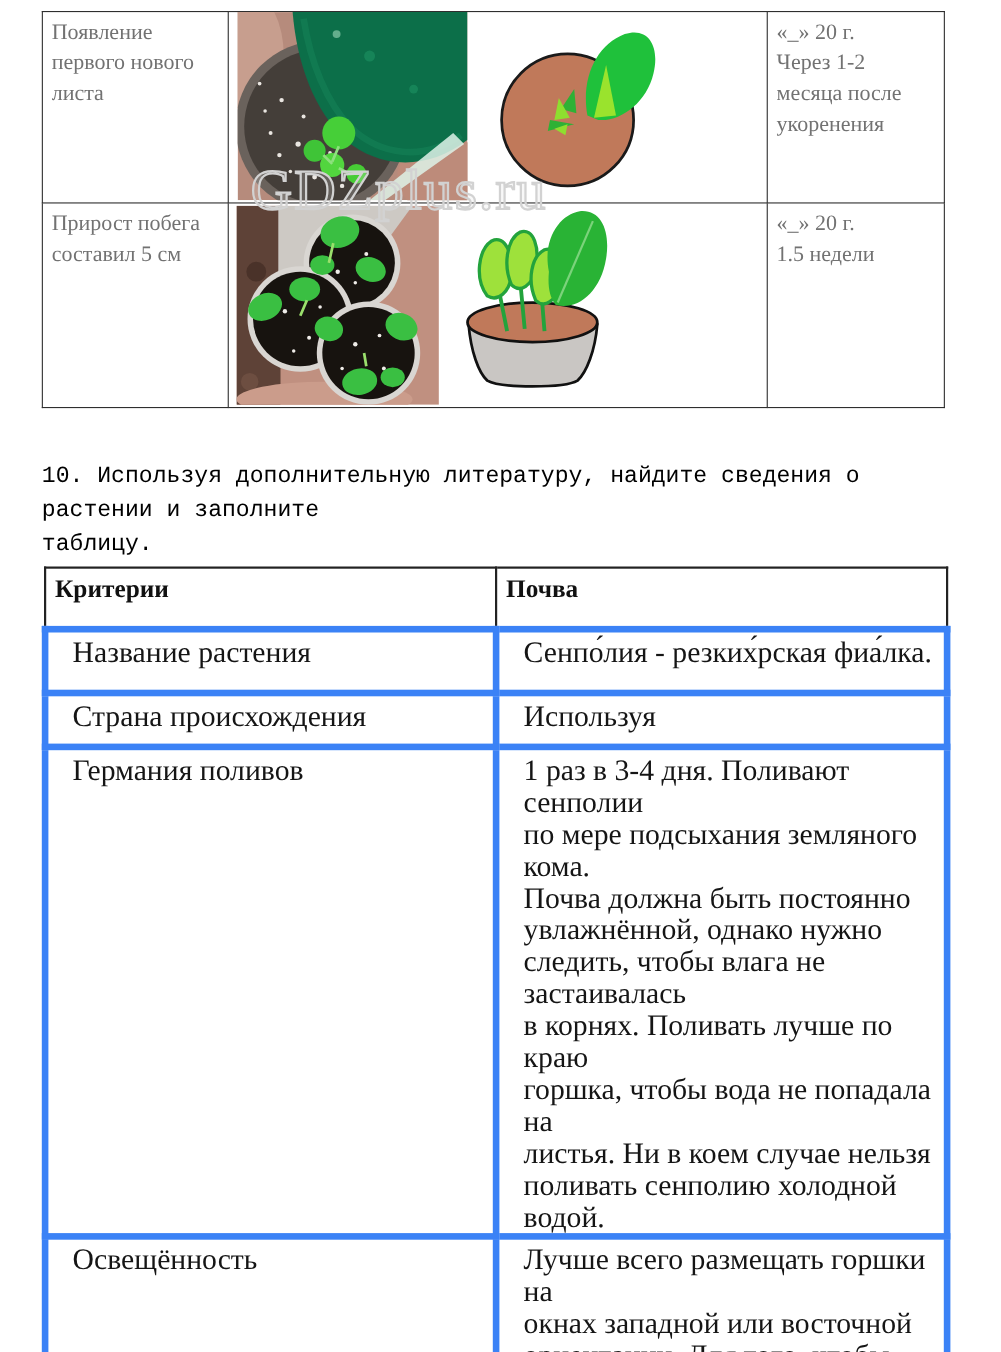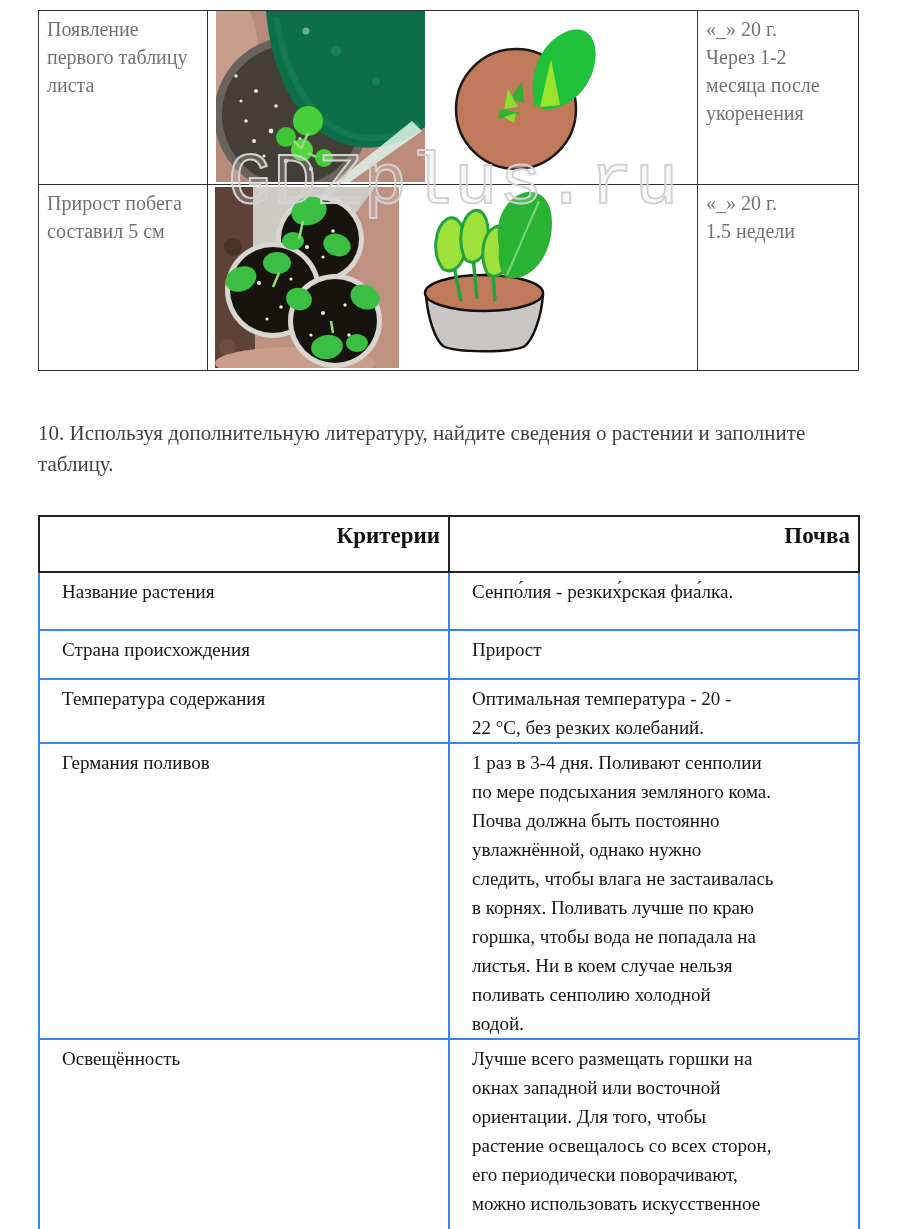--- a/index.html
+++ b/index.html
@@ -9,50 +9,50 @@
   
   table{border-collapse:collapse;}
   .obs-table{position:absolute;left:38px;top:10px;width:820px;table-layout:fixed;}
   .obs-table td{border:1.5px solid #2e2e2e;vertical-align:top;padding:4px 8px;
                 font-size:20px;line-height:28px;color:#727272;white-space:pre-line;}
   .obs-table td.img-cell{padding:0;position:relative;}
   .obs-photo,.obs-draw{position:absolute;}
 
   
   .watermark{position:absolute;left:228px;top:148px;z-index:5;pointer-events:none;
-             font-family:Liberation Mono, monospace;font-size:72px;letter-spacing:2px;
+             font-family:Liberation Serif, serif;font-size:52px;letter-spacing:2px;
              color:rgba(225,225,225,0.22);-webkit-text-stroke:2px #d2d2d2;line-height:1;}
 
   
   .instruction{position:absolute;left:38px;top:418px;width:805px;font-size:21px;
-               line-height:31px;color:#404040;white-space:pre-line;}
+               line-height:31px;color:#000000;white-space:pre-line;font-family:Liberation Mono, monospace;}
 
   
   .info-table{position:absolute;left:38px;top:515px;width:820px;table-layout:fixed;}
   .info-table th{border:2px solid #222222;vertical-align:top;padding:6px 8px 0 8px;
-                 font-size:23px;font-weight:bold;color:#111111;text-align:right;}
-  .info-table td{border:2px solid #3b82f6;vertical-align:top;padding:4px 10px 0 22px;
-                 font-size:19px;line-height:29px;color:#151515;white-space:pre-line;
+                 font-size:23px;font-weight:bold;color:#111111;text-align:left;}
+  .info-table td{border:6px solid #3b82f6;vertical-align:top;padding:4px 10px 0 22px;
+                 font-size:27px;line-height:29px;color:#151515;white-space:pre-line;
                  text-align:left;}
 </style>
 </head>
 <body>
 
 <div class="page">
 
   <table class="obs-table">
     <colgroup>
         <col style="width:169px">
         <col style="width:490px">
         <col style="width:161px">
       </colgroup>
     <tbody>
         <tr style="height:174px">
       <td>Появление
-первого таблицу
+первого нового
 листа</td>
       <td class="img-cell">
         
         <svg class="obs-photo" style="left:8px;top:0;width:209px;height:171px" viewBox="0 0 209 171">
           <rect width="209" height="171" fill="#b68b7c"></rect>
           <ellipse cx="14" cy="40" rx="28" ry="55" fill="#c79e8e"></ellipse>
           <ellipse cx="190" cy="150" rx="45" ry="35" fill="#bd8b7a"></ellipse>
           <circle cx="76" cy="104" r="78" fill="#6a625c"></circle>
           <circle cx="76" cy="104" r="70" fill="#443e39"></circle>
           <g fill="#eae6e1">
@@ -179,26 +179,21 @@
         <tr style="height:56px">
       <th>Критерии</th>
       <th>Почва</th>
     </tr>
     <tr style="height:58px">
       <td>Название растения</td>
       <td>Сенпо́лия - резких́рская фиа́лка.</td>
     </tr>
     <tr style="height:49px">
       <td>Страна происхождения</td>
-      <td>Прирост</td>
-    </tr>
-    <tr style="height:61px">
-      <td>Температура содержания</td>
-      <td>Оптимальная температура -  20 -
-22 °C, без резких колебаний.</td>
+      <td>Используя</td>
     </tr>
     <tr style="height:283px">
       <td>Германия поливов</td>
       <td>1 раз в 3-4 дня. Поливают сенполии
 по мере подсыхания земляного кома.
 Почва должна быть постоянно
 увлажнённой, однако нужно
 следить, чтобы влага не застаивалась
 в корнях. Поливать лучше по краю
 горшка, чтобы вода не попадала на

